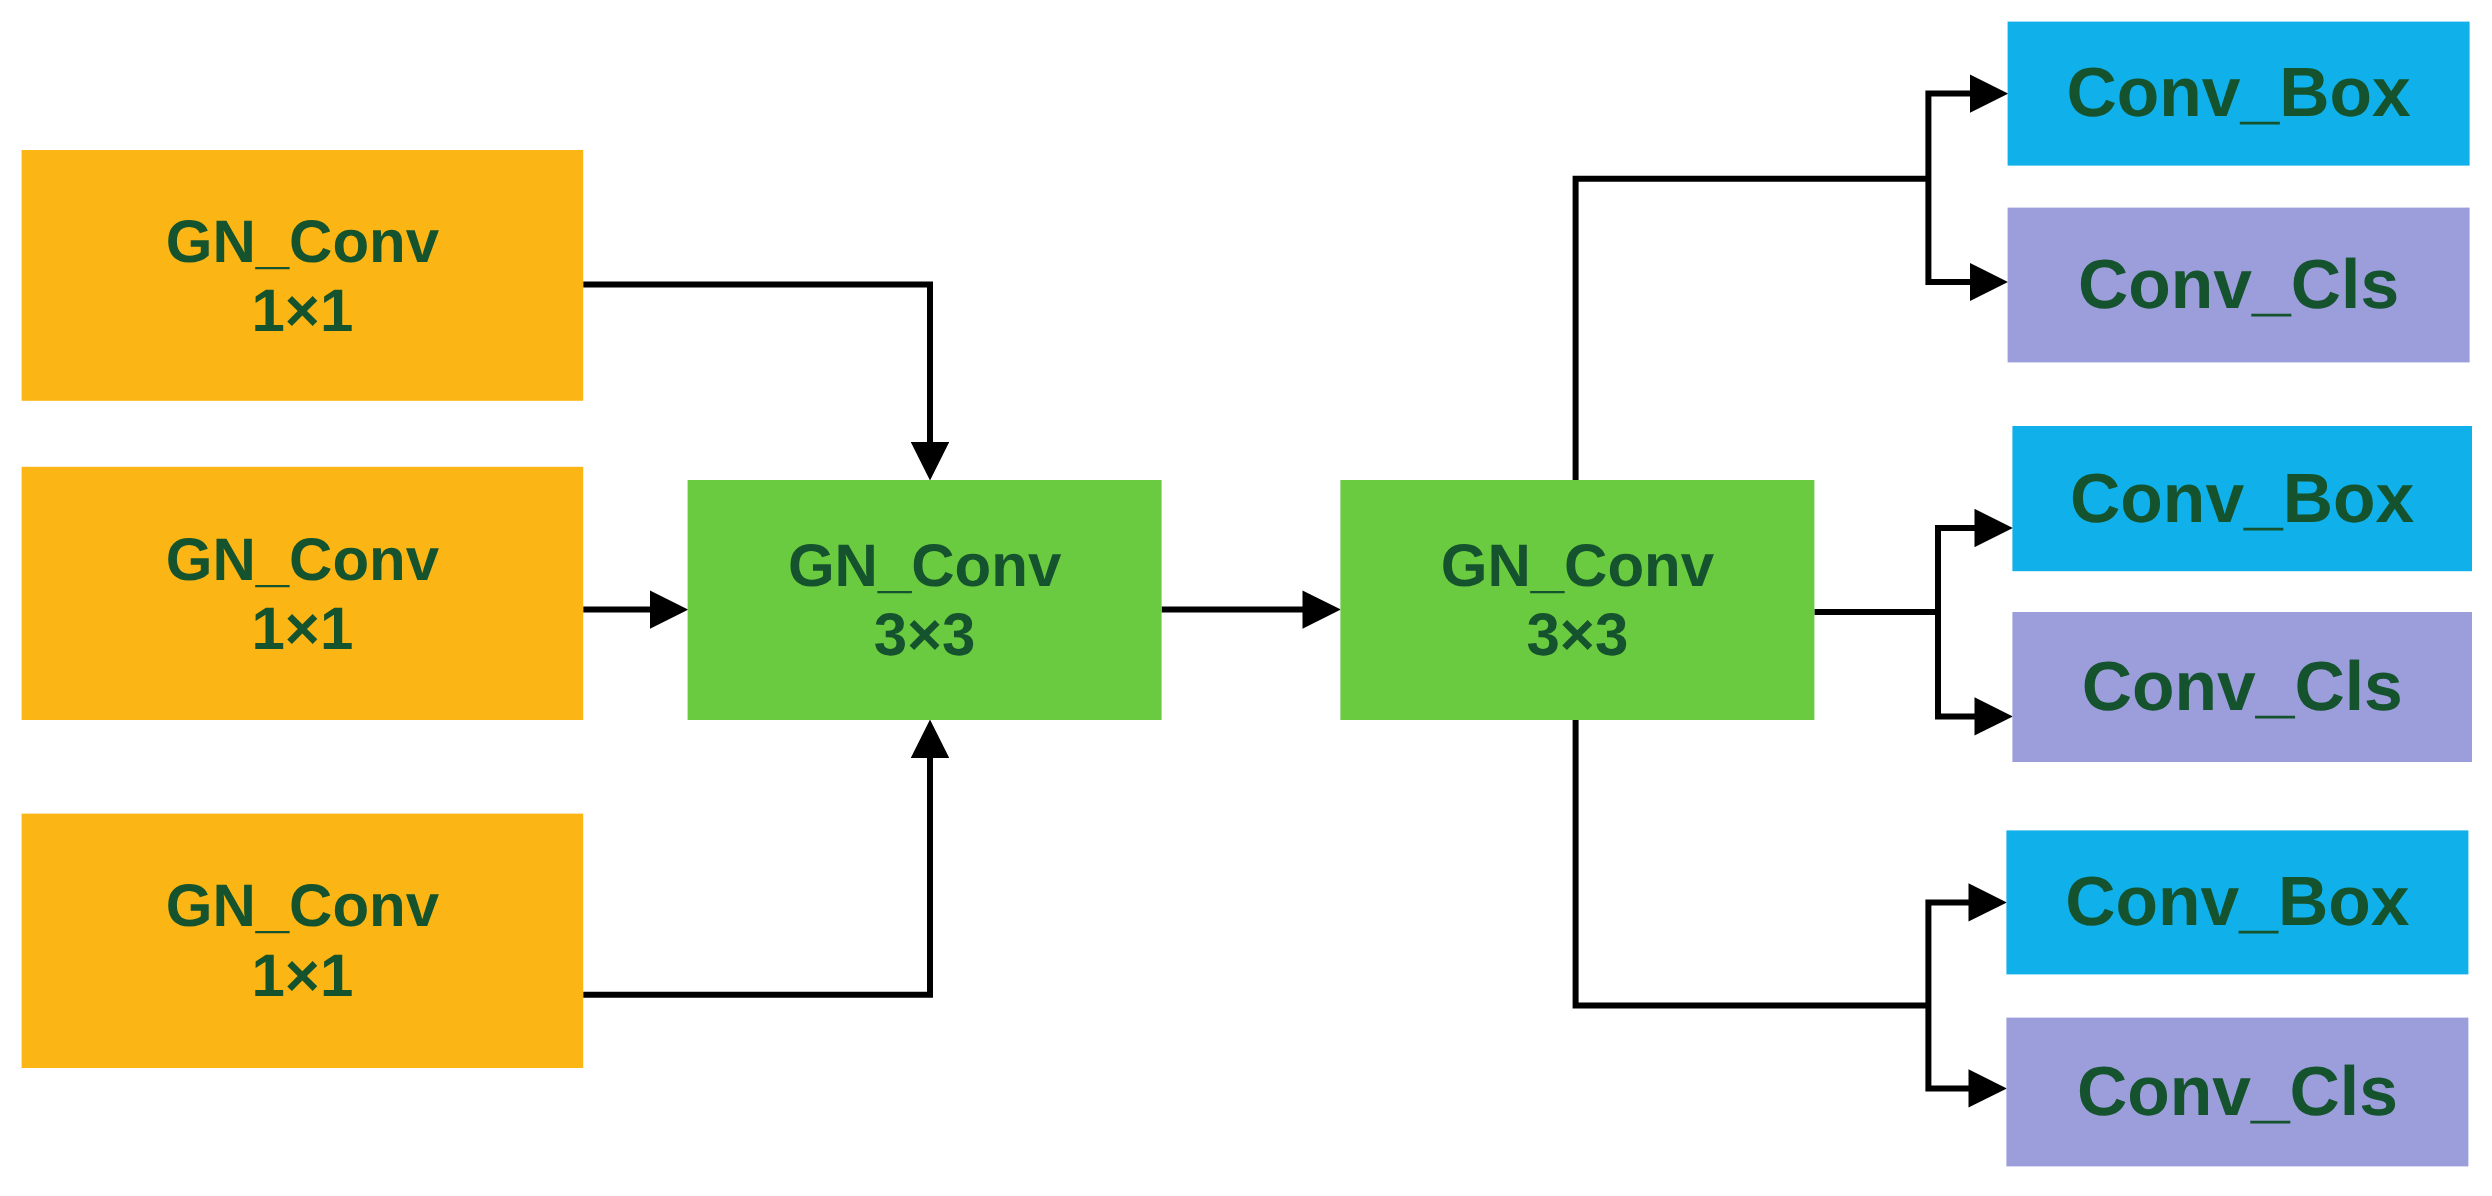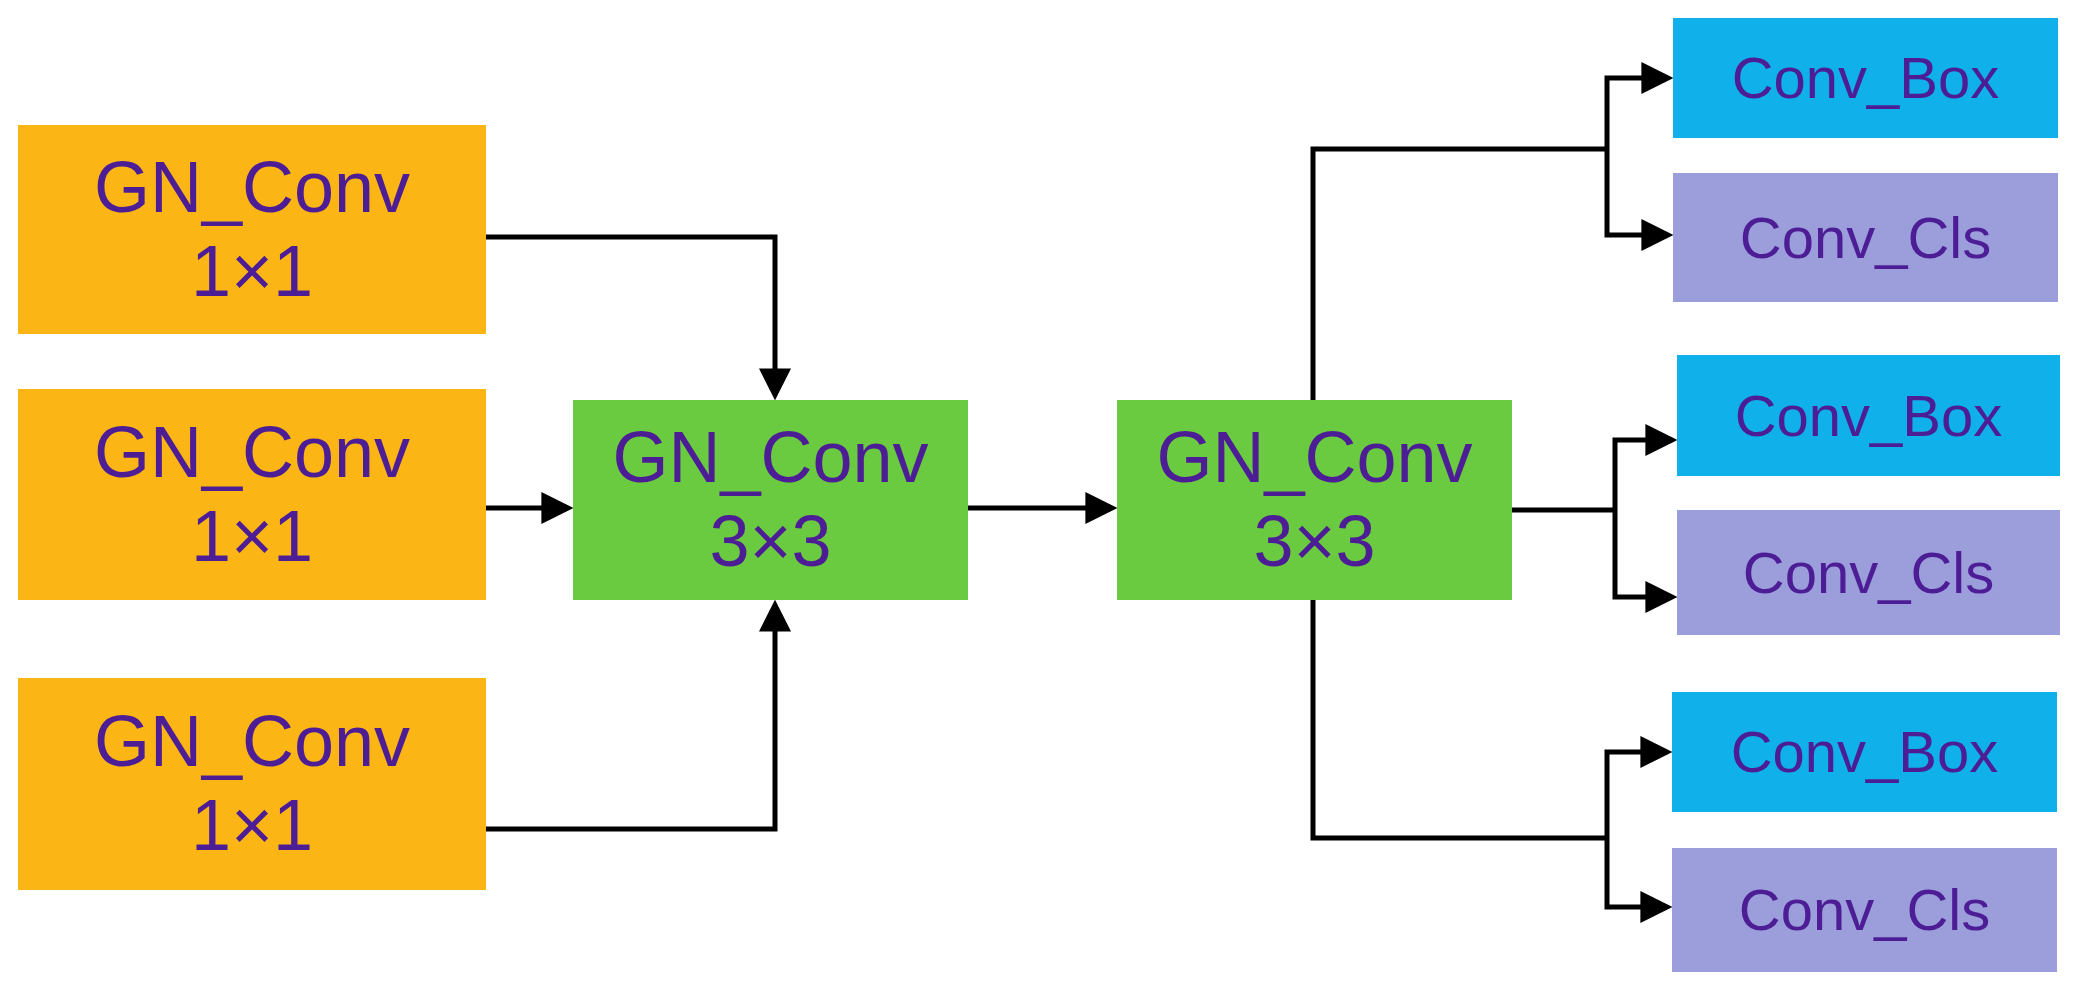--- a/index.html
+++ b/index.html
@@ -17,25 +17,26 @@
     width:2077px;height:997px;
     z-index:1;
   }
   .node{
     position:absolute;
     display:flex;
     flex-direction:column;
     align-items:center;
     justify-content:center;
     text-align:right;
-    color:#4c1d95;
+    color:#14532d;
     z-index:2;
     line-height:1.16;
+    font-weight:bold;
   }
-  .node.big{font-size:72px;}
+  .node.big{font-size:50px;}
   .node.small{font-size:58px;}
   .node span{display:block; white-space:nowrap;}
 </style>
 </head>
 <body>
 
 <div class="canvas">
 
   <svg class="wires" viewBox="0 0 2077 997" xmlns="http://www.w3.org/2000/svg">
     <defs>

